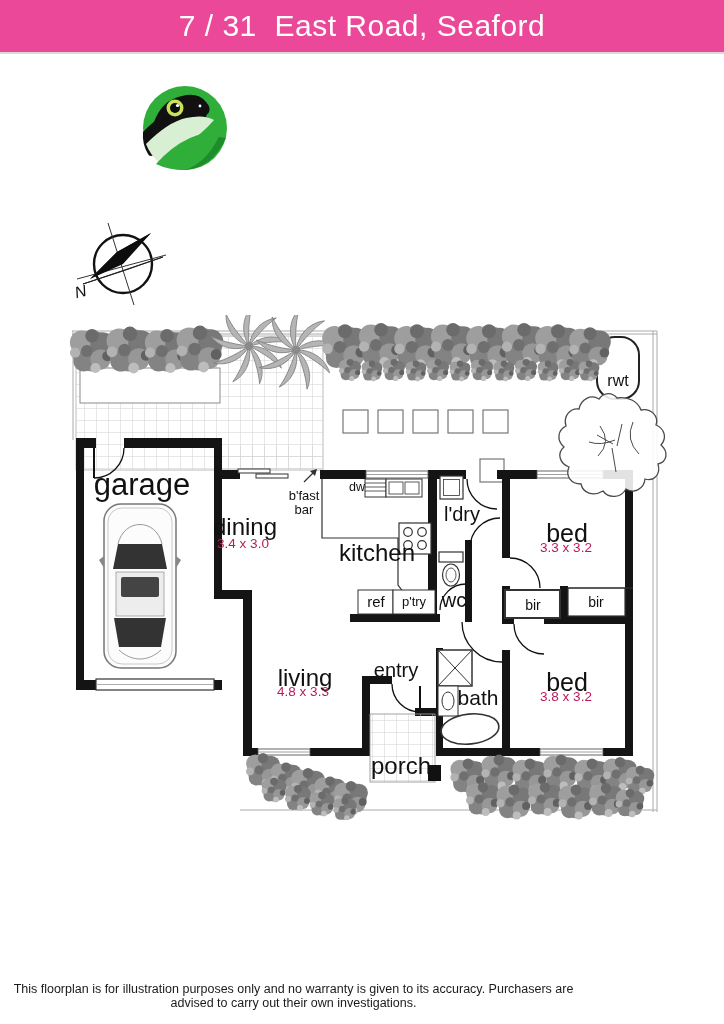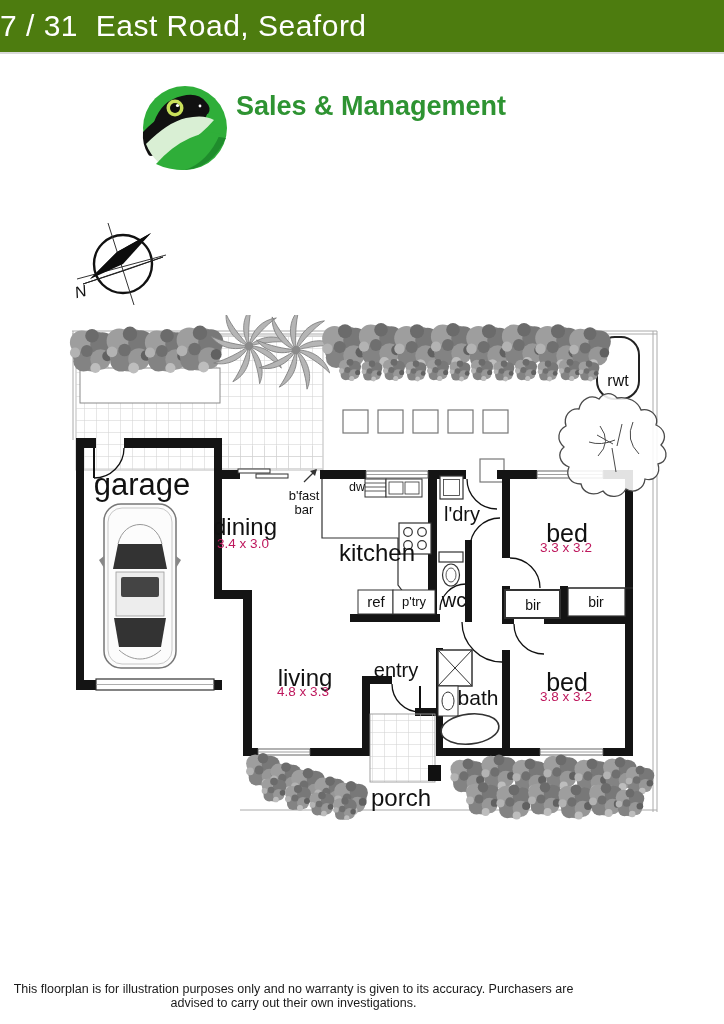--- a/index.html
+++ b/index.html
@@ -1,20 +1,20 @@
 <!DOCTYPE html>
 <html><head>
 <meta charset="utf-8">
 <style>
   html,body{margin:0;padding:0;background:#fff;}
   #page{position:relative;width:724px;height:1024px;background:#fff;overflow:hidden;
         font-family:"Liberation Sans",sans-serif;}
   
-  #hdr{position:absolute;left:0;top:0;width:724px;height:52px;background:#4d7c0f;
-       border-bottom:2px solid #d9d9d9;display:flex;align-items:center;justify-content:flex-start;}
+  #hdr{position:absolute;left:0;top:0;width:724px;height:52px;background:#ec4899;
+       border-bottom:2px solid #d9d9d9;display:flex;align-items:center;justify-content:center;}
   #hdr .t{color:#fff;font-size:30px;font-weight:400;white-space:pre;letter-spacing:.5px;}
   
   #logo{position:absolute;left:142px;top:82px;display:flex;align-items:flex-start;}
   #logo .txt{margin-left:8px;margin-top:8px;}
   #logo .l1{font-size:40px;font-weight:bold;color:#2e9332;letter-spacing:.5px;line-height:1;}
   #logo .l2{font-size:27px;font-weight:bold;color:#2e9332;text-align:center;margin-top:3px;line-height:1;}
   
   .lbl{position:absolute;transform:translate(-50%,-50%);color:#111;white-space:nowrap;
        line-height:1.05;text-align:center;}
   .dims{color:#be185d;}
@@ -41,21 +41,20 @@
       <path d="M1 50 Q22 28 40 26 Q58 24 66 30 L60 44 Q40 52 24 66 Q8 78 6 72 Q0 62 1 50 Z" fill="#111"></path>
       <path d="M4 62 Q26 40 44 36 Q62 32 72 38 Q60 52 44 62 Q28 72 16 80 Q8 72 4 62 Z" fill="#d9efd4"></path>
       <path d="M14 82 Q30 64 48 56 Q66 48 78 52 Q66 80 43 88 Q26 88 14 82 Z" fill="#2fae39"></path>
       <path d="M12 40 Q20 18 40 14 Q56 10 64 20 Q70 26 66 32 Q54 26 42 32 Q26 38 12 40 Z" fill="#111"></path>
       <circle cx="33" cy="26" r="8.5" fill="#c9e05a"></circle>
       <circle cx="33" cy="26" r="5" fill="#0d0d0d"></circle>
       <circle cx="35.5" cy="23.5" r="1.6" fill="#fff"></circle>
       <circle cx="58" cy="24" r="1.4" fill="#fff"></circle>
     </svg>
     <div class="txt">
-      <div class="l2">Sales &amp; Management</div>
     </div>
   </div>
 
   <svg id="compass" width="96" height="88" viewBox="0 0 96 88">
     <circle cx="50" cy="43" r="29" fill="none" stroke="#111" stroke-width="2.4"></circle>
     <line x1="35" y1="2" x2="61" y2="84" stroke="#333" stroke-width="1"></line>
     <line x1="4" y1="58" x2="93" y2="34" stroke="#333" stroke-width="1"></line>
     <polygon points="10,63 90,36 50,50" fill="#fff" stroke="#222" stroke-width="1"></polygon>
     <polygon points="78,12 50,43 17,58 44,31" fill="#0d0d0d"></polygon>
     <polygon points="78,12 44,31 17,58 52,38" fill="#0d0d0d"></polygon>
@@ -340,17 +339,17 @@
   <div class="lbl" style="left:567px;top:533px;font-size:25px;">bed</div>
   <div class="lbl dims" style="left:566px;top:548px;font-size:13.5px;">3.3 x 3.2</div>
   <div class="lbl" style="left:533px;top:605px;font-size:14px;">bir</div>
   <div class="lbl" style="left:596px;top:602px;font-size:14px;">bir</div>
   <div class="lbl" style="left:567px;top:682px;font-size:25px;">bed</div>
   <div class="lbl dims" style="left:566px;top:697px;font-size:13.5px;">3.8 x 3.2</div>
   <div class="lbl" style="left:478px;top:698px;font-size:21px;">bath</div>
   <div class="lbl" style="left:305px;top:678px;font-size:24px;">living</div>
   <div class="lbl dims" style="left:303px;top:692px;font-size:13.5px;">4.8 x 3.3</div>
   <div class="lbl" style="left:396px;top:670px;font-size:20px;">entry</div>
-  <div class="lbl" style="left:401px;top:798px;font-size:24px;">porch</div>
+  <div class="lbl" style="left:401px;top:766px;font-size:24px;">porch</div>
   <div class="lbl" style="left:618px;top:381px;font-size:16px;">rwt</div>
 
   <div id="ftr">This floorplan is for illustration purposes only and no warranty is given to its accuracy. Purchasers are advised to carry out their own investigations.</div>
 </div>
 
 </body></html>

